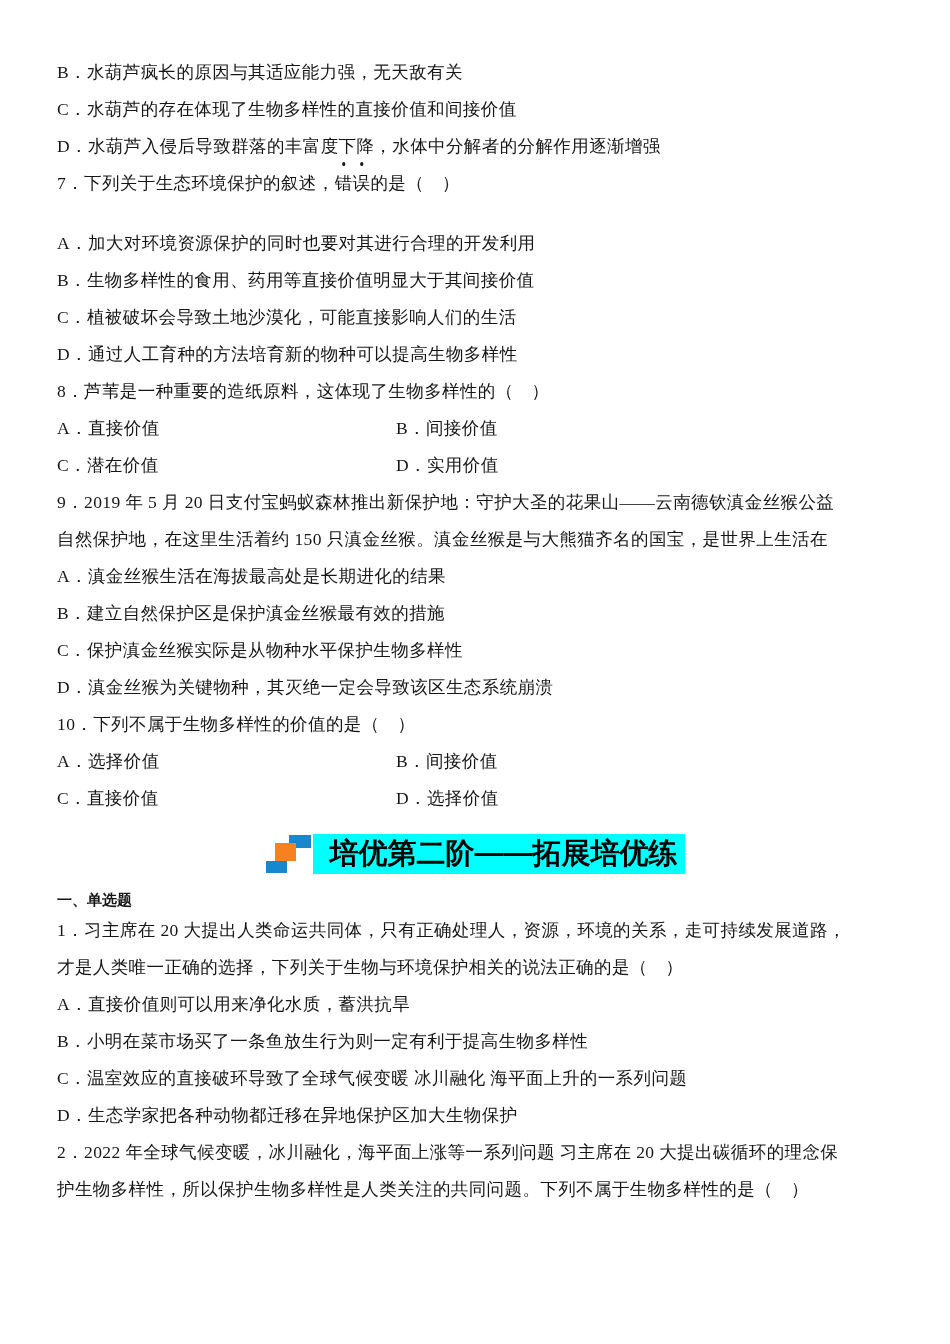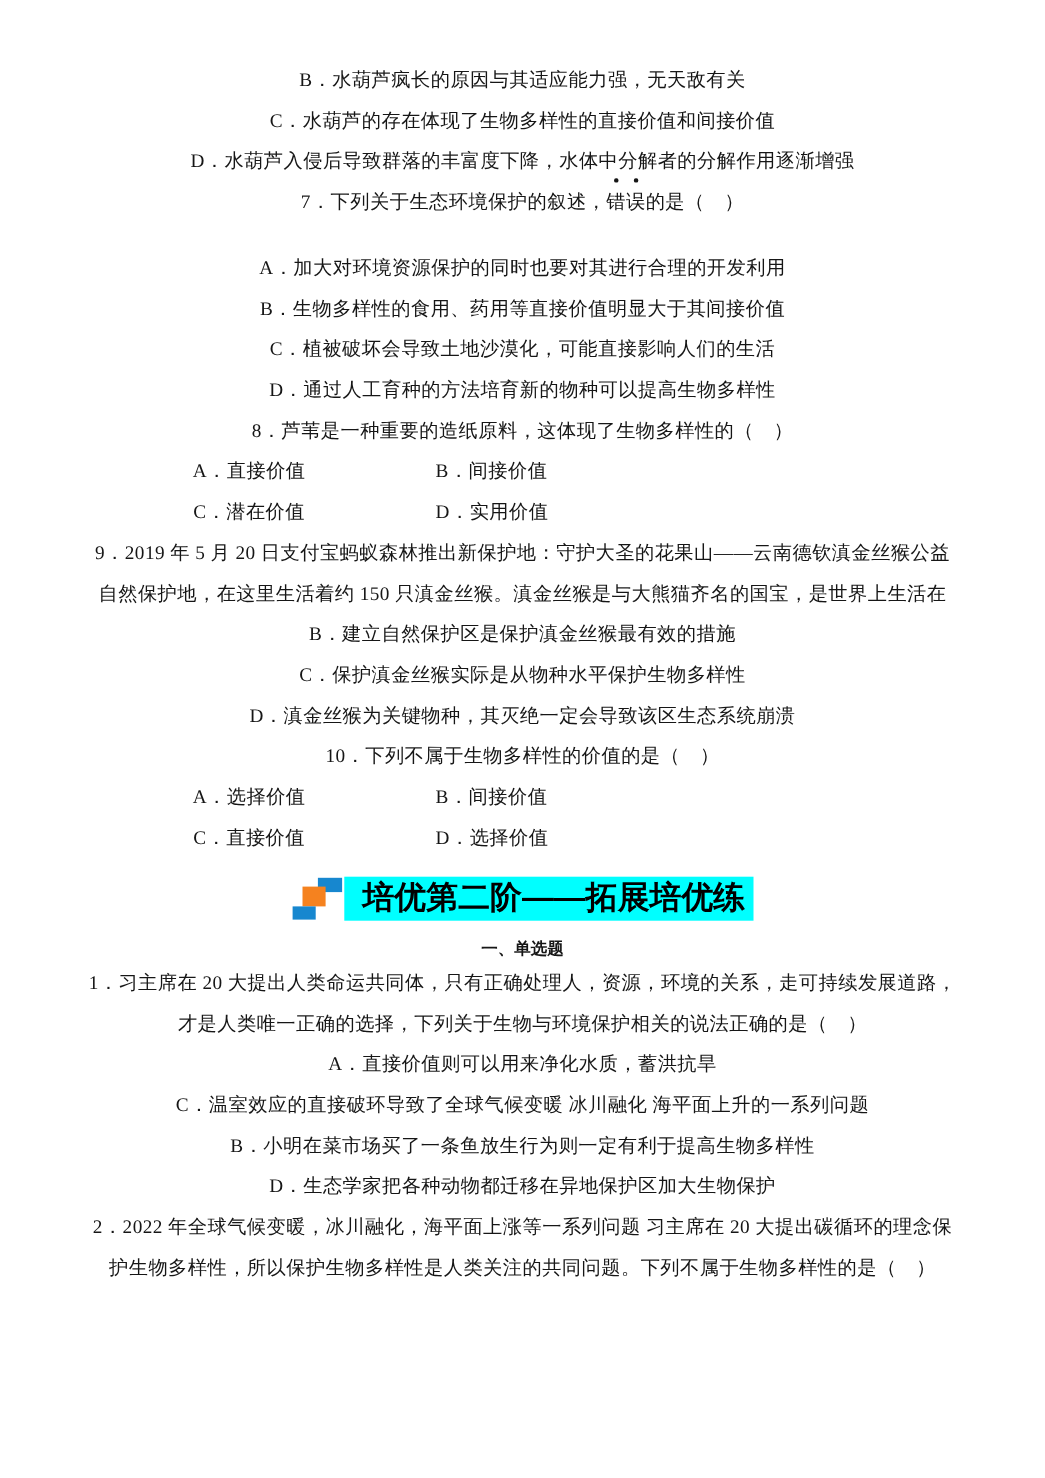--- a/index.html
+++ b/index.html
@@ -13,21 +13,20 @@
     width:950px;
     min-height:1344px;
     background:#ffffff;
     color:var(--ink);
     font-family:"Liberation Serif","DejaVu Serif",serif;
   }
   #doc{
     padding:62px 57px 40px 57px;
     box-sizing:border-box;
     width:950px;
-    text-align:center;
   }
   .line,.cols{
     font-size:17.5px;
     line-height:20px;
     margin-bottom:17px;
     letter-spacing:0.4px;
     white-space:nowrap;
   }
   .cols{display:flex;}
   .col-a{flex:0 0 339px;width:339px;}
@@ -95,20 +94,21 @@
     <div class="cols">
       <span class="col-a">A．直接价值</span>
       <span class="col-b">B．间接价值</span>
     </div>
     <div class="cols">
       <span class="col-a">C．潜在价值</span>
       <span class="col-b">D．实用价值</span>
     </div>
     <div class="line">9．2019 年 5 月 20 日支付宝蚂蚁森林推出新保护地：守护大圣的花果山——云南德钦滇金丝猴公益</div>
     <div class="line">自然保护地，在这里生活着约 150 只滇金丝猴。滇金丝猴是与大熊猫齐名的国宝，是世界上生活在</div>
+    <div class="line">A．滇金丝猴生活在海拔最高处是长期进化的结果</div>
     <div class="line">B．建立自然保护区是保护滇金丝猴最有效的措施</div>
     <div class="line">C．保护滇金丝猴实际是从物种水平保护生物多样性</div>
     <div class="line">D．滇金丝猴为关键物种，其灭绝一定会导致该区生态系统崩溃</div>
     <div class="line">10．下列不属于生物多样性的价值的是（　）</div>
     <div class="cols">
       <span class="col-a">A．选择价值</span>
       <span class="col-b">B．间接价值</span>
     </div>
     <div class="cols">
       <span class="col-a">C．直接价值</span>
@@ -119,18 +119,18 @@
         <i class="sq1"></i>
         <i class="sq2"></i>
         <i class="sq3"></i>
       </span>
       <span class="btext">培优第二阶——拓展培优练</span>
     </div>
     <div class="section-head">一、单选题</div>
     <div class="line">1．习主席在 20 大提出人类命运共同体，只有正确处理人，资源，环境的关系，走可持续发展道路，</div>
     <div class="line">才是人类唯一正确的选择，下列关于生物与环境保护相关的说法正确的是（　）</div>
     <div class="line">A．直接价值则可以用来净化水质，蓄洪抗旱</div>
+    <div class="line">B．小明在菜市场买了一条鱼放生行为则一定有利于提高生物多样性</div>
     <div class="line">C．温室效应的直接破环导致了全球气候变暖 冰川融化 海平面上升的一系列问题</div>
-    <div class="line">B．小明在菜市场买了一条鱼放生行为则一定有利于提高生物多样性</div>
     <div class="line">D．生态学家把各种动物都迁移在异地保护区加大生物保护</div>
     <div class="line">2．2022 年全球气候变暖，冰川融化，海平面上涨等一系列问题 习主席在 20 大提出碳循环的理念保</div>
     <div class="line">护生物多样性，所以保护生物多样性是人类关注的共同问题。下列不属于生物多样性的是（　）</div>
   </div>
 
 </body></html>

